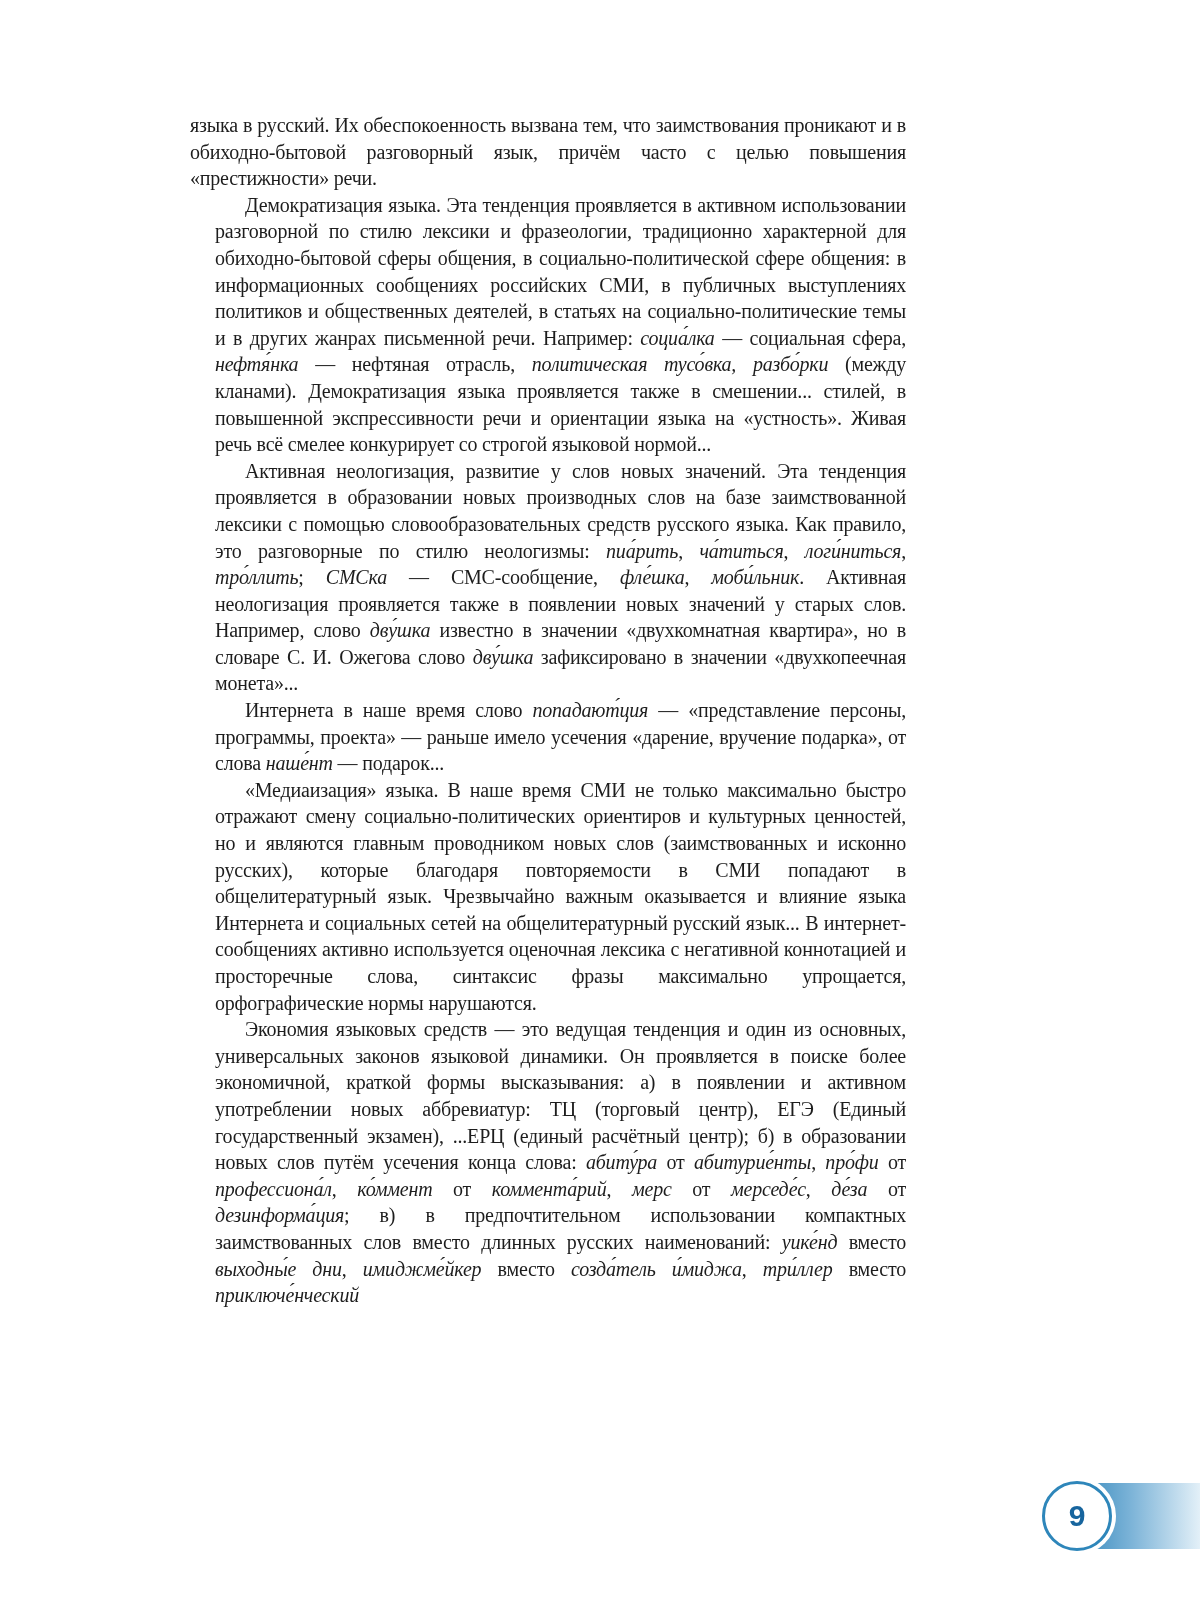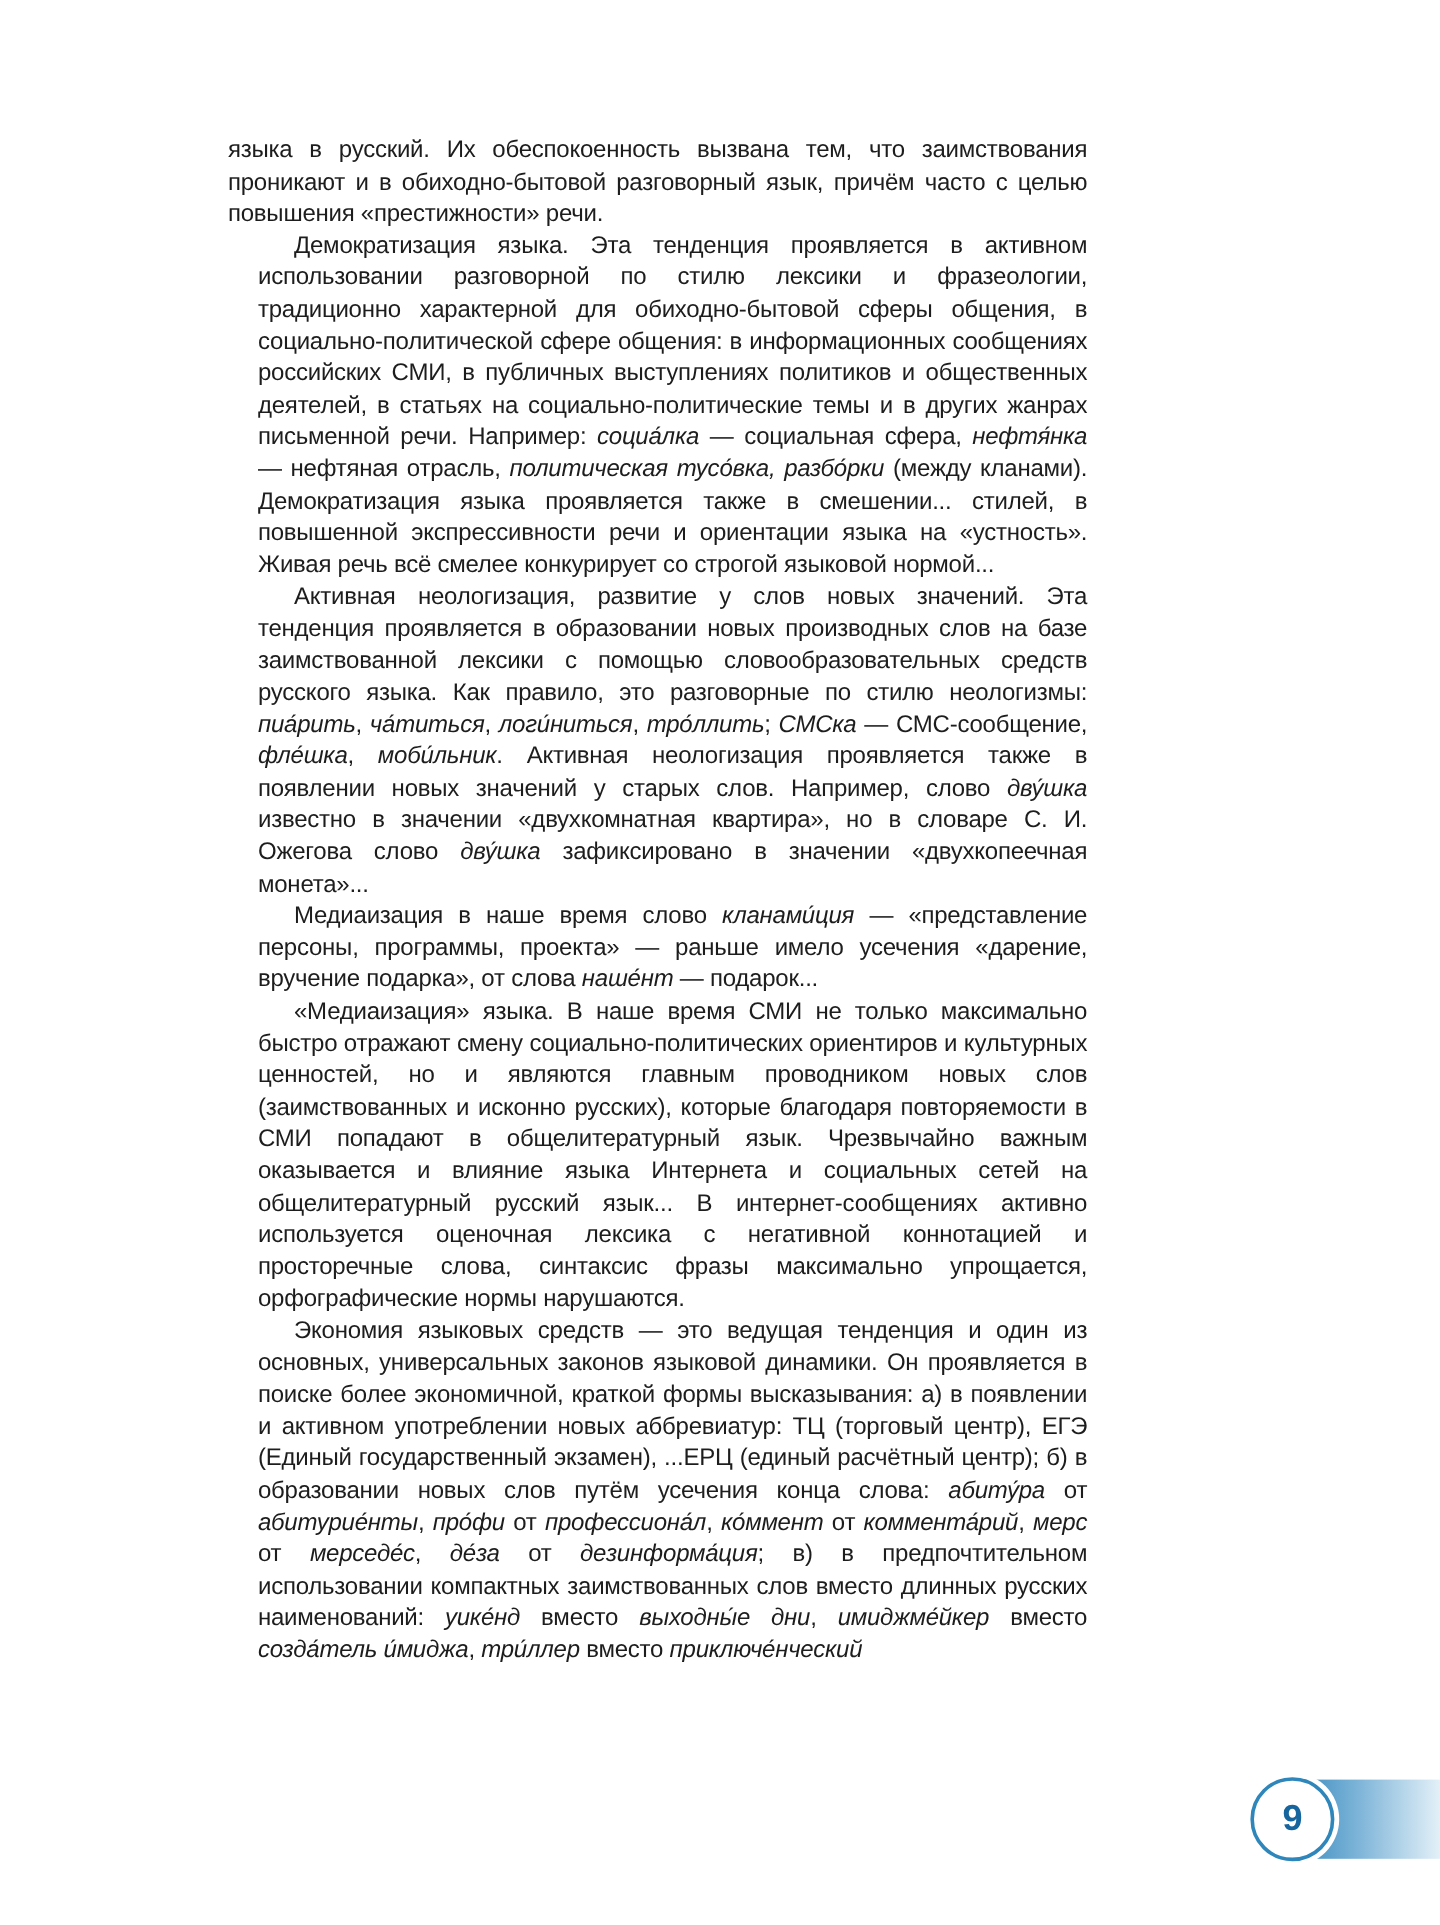--- a/index.html
+++ b/index.html
@@ -16,21 +16,21 @@
   .page {
     position: absolute;
     inset: 0;
     background: #ffffff;
   }
   .text-block {
     position: absolute;
     left: 190px;
     top: 112px;
     width: 716px;
-    font-family: Liberation Sans, sans-serif;
+    font-family: Liberation Serif, serif;
     font-size: 20px;
     line-height: 26.6px;
     text-align: justify;
     color: #1d1d1d;
     letter-spacing: -0.2px;
     hyphens: auto;
   }
   p.para {
     margin: 0;
     padding: 0;
@@ -72,21 +72,21 @@
 </style>
 </head>
 <body style="background: rgb(255, 255, 255);">
 
 <div class="page">
 
   <div class="text-block" style="color: rgb(29, 29, 29);">
       <p class="para"><span>языка в русский. Их обеспокоенность вызвана тем, что заимствования проникают и в обиходно-бытовой разговорный язык, причём часто с целью повышения «престижности» речи.</span></p>
       <p class="para indent"><span>Демократизация языка. Эта тенденция проявляется в активном использовании разговорной по стилю лексики и фразеологии, традиционно характерной для обиходно-бытовой сферы общения, в социально-политической сфере общения: в информационных сообщениях российских СМИ, в публичных выступлениях политиков и общественных деятелей, в статьях на социально-политические темы и в других жанрах письменной речи. Например: </span><em>социа́лка</em><span> — социальная сфера, </span><em>нефтя́нка</em><span> — нефтяная отрасль, </span><em>политическая тусо́вка, разбо́рки</em><span> (между кланами). Демократизация языка проявляется также в смешении... стилей, в повышенной экспрессивности речи и ориентации языка на «устность». Живая речь всё смелее конкурирует со строгой языковой нормой...</span></p>
       <p class="para indent"><span>Активная неологизация, развитие у слов новых значений. Эта тенденция проявляется в образовании новых производных слов на базе заимствованной лексики с помощью словообразовательных средств русского языка. Как правило, это разговорные по стилю неологизмы: </span><em>пиа́рить</em><span>, </span><em>ча́титься</em><span>, </span><em>логи́ниться</em><span>, </span><em>тро́ллить</em><span>; </span><em>СМСка</em><span> — СМС-сообщение, </span><em>фле́шка</em><span>, </span><em>моби́льник</em><span>. Активная неологизация проявляется также в появлении новых значений у старых слов. Например, слово </span><em>дву́шка</em><span> известно в значении «двухкомнатная квартира», но в словаре С. И. Ожегова слово </span><em>дву́шка</em><span> зафиксировано в значении «двухкопеечная монета»...</span></p>
-      <p class="para indent"><span>Медиаизация в наше время слово </span><em>кланами́ция</em><span> — «представление персоны, программы, проекта» — раньше имело усечения «дарение, вручение подарка», от слова </span><em>наше́нт</em><span> — подарок...</span></p>
+      <p class="para indent"><span>Интернета в наше время слово </span><em>попадают́ция</em><span> — «представление персоны, программы, проекта» — раньше имело усечения «дарение, вручение подарка», от слова </span><em>наше́нт</em><span> — подарок...</span></p>
       <p class="para indent"><span>«Медиаизация» языка. В наше время СМИ не только максимально быстро отражают смену социально-политических ориентиров и культурных ценностей, но и являются главным проводником новых слов (заимствованных и исконно русских), которые благодаря повторяемости в СМИ попадают в общелитературный язык. Чрезвычайно важным оказывается и влияние языка Интернета и социальных сетей на общелитературный русский язык... В интернет-сообщениях активно используется оценочная лексика с негативной коннотацией и просторечные слова, синтаксис фразы максимально упрощается, орфографические нормы нарушаются.</span></p>
       <p class="para indent"><span>Экономия языковых средств — это ведущая тенденция и один из основных, универсальных законов языковой динамики. Он проявляется в поиске более экономичной, краткой формы высказывания: а) в появлении и активном употреблении новых аббревиатур: ТЦ (торговый центр), ЕГЭ (Единый государственный экзамен), ...ЕРЦ (единый расчётный центр); б) в образовании новых слов путём усечения конца слова: </span><em>абиту́ра</em><span> от </span><em>абитурие́нты</em><span>, </span><em>про́фи</em><span> от </span><em>профессиона́л</em><span>, </span><em>ко́ммент</em><span> от </span><em>коммента́рий</em><span>, </span><em>мерс</em><span> от </span><em>мерседе́с</em><span>, </span><em>де́за</em><span> от </span><em>дезинформа́ция</em><span>; в) в предпочтительном использовании компактных заимствованных слов вместо длинных русских наименований: </span><em>уике́нд</em><span> вместо </span><em>выходны́е дни</em><span>, </span><em>имиджме́йкер</em><span> вместо </span><em>созда́тель и́миджа</em><span>, </span><em>три́ллер</em><span> вместо </span><em>приключе́нческий</em></p>
     </div>
 
   <div class="badge-bar" style="background: linear-gradient(90deg, rgb(52, 136, 188) 0%, rgb(125, 180, 216) 45%, rgb(227, 240, 248) 100%);"></div>
 
   <div class="badge-circle" style="border-color: rgb(46, 134, 186); color: rgb(23, 101, 158);">
     <span>9</span>
   </div>
 

